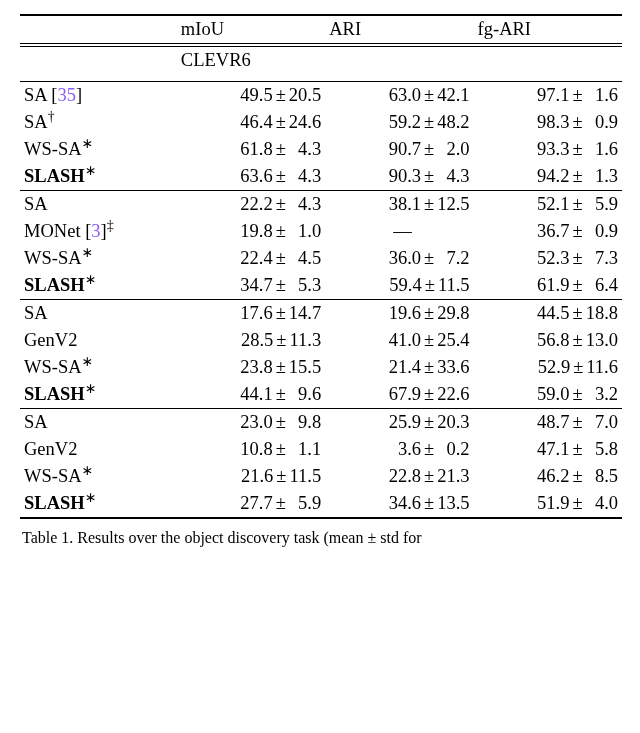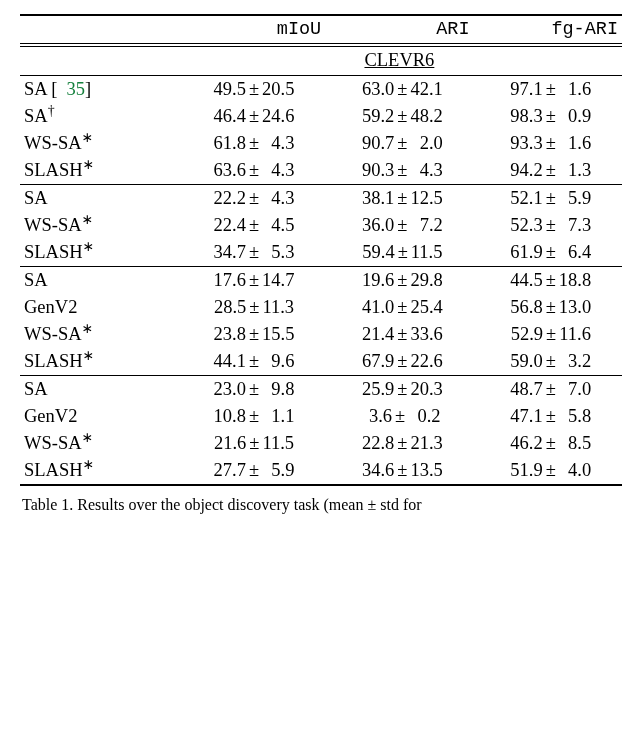--- a/index.html
+++ b/index.html
@@ -25,45 +25,41 @@
     padding: 3px 4px 3px 4px;
     vertical-align: bottom;
     white-space: nowrap;
   }
   .top-rule    { border-top: 2px solid #000; }
   .dbl-top     { border-top: 1px solid #000; }
   .dbl-bottom  { border-top: 1px solid #000; }
   .mid-rule    { border-top: 1px solid #000; }
   .bot-rule    { border-bottom: 2px solid #000; }
   .hdr td {
-    text-align: right;
-    font-family: Liberation Mono, monospace;
+    text-align: left;
   }
   .sect td {
-    text-align: center;
     padding-top: 3px;
-    padding-bottom: 4px;
-    text-decoration: underline;
+    padding-bottom: 10px;
   }
   .method {
     text-align: left;
   }
   .val {
     font-variant-numeric: tabular-nums;
-    text-align: center;
+    text-align: right;
     padding-left: 10px;
   }
   .pm {
     padding: 0 3px;
   }
   .cite {
-    color: #15803d;
-    margin-left: 9px;
+    color: #8b5cf6;
   }
-  .bold { font-weight: normal; text-align: right; }
+  .bold { font-weight: bold; text-align: right; }
   .caption {
     padding: 8px 2px 0 2px;
     font-size: 16px;
     line-height: 1.35;
     text-align: justify;
   }
   sup, .sup { font-size: 0.75em; vertical-align: super; line-height: 0; }
   .ast { font-family: inherit; }
 </style>
 </head>
@@ -116,20 +112,26 @@
           <td class="method"><span class="bold">SLASH</span><span class="sup ast">∗</span></td>
           <td class="val">63.6<span class="pm">±</span>&nbsp;&nbsp;4.3</td>
           <td class="val">90.3<span class="pm">±</span>&nbsp;&nbsp;4.3</td>
           <td class="val">94.2<span class="pm">±</span>&nbsp;&nbsp;1.3</td>
         </tr>
         <tr class="mid-rule">
           <td class="method">SA</td>
           <td class="val">22.2<span class="pm">±</span>&nbsp;&nbsp;4.3</td>
           <td class="val">38.1<span class="pm">±</span>12.5</td>
           <td class="val">52.1<span class="pm">±</span>&nbsp;&nbsp;5.9</td>
+        </tr>
+        <tr class="">
+          <td class="method">MONet [<span class="cite">3</span>]<span class="sup ast">‡</span></td>
+          <td class="val">19.8<span class="pm">±</span>&nbsp;&nbsp;1.0</td>
+          <td class="val" style="text-align:center">—</td>
+          <td class="val">36.7<span class="pm">±</span>&nbsp;&nbsp;0.9</td>
         </tr>
         <tr class="">
           <td class="method">WS-SA<span class="sup ast">∗</span></td>
           <td class="val">22.4<span class="pm">±</span>&nbsp;&nbsp;4.5</td>
           <td class="val">36.0<span class="pm">±</span>&nbsp;&nbsp;7.2</td>
           <td class="val">52.3<span class="pm">±</span>&nbsp;&nbsp;7.3</td>
         </tr>
         <tr class="">
           <td class="method"><span class="bold">SLASH</span><span class="sup ast">∗</span></td>
           <td class="val">34.7<span class="pm">±</span>&nbsp;&nbsp;5.3</td>

